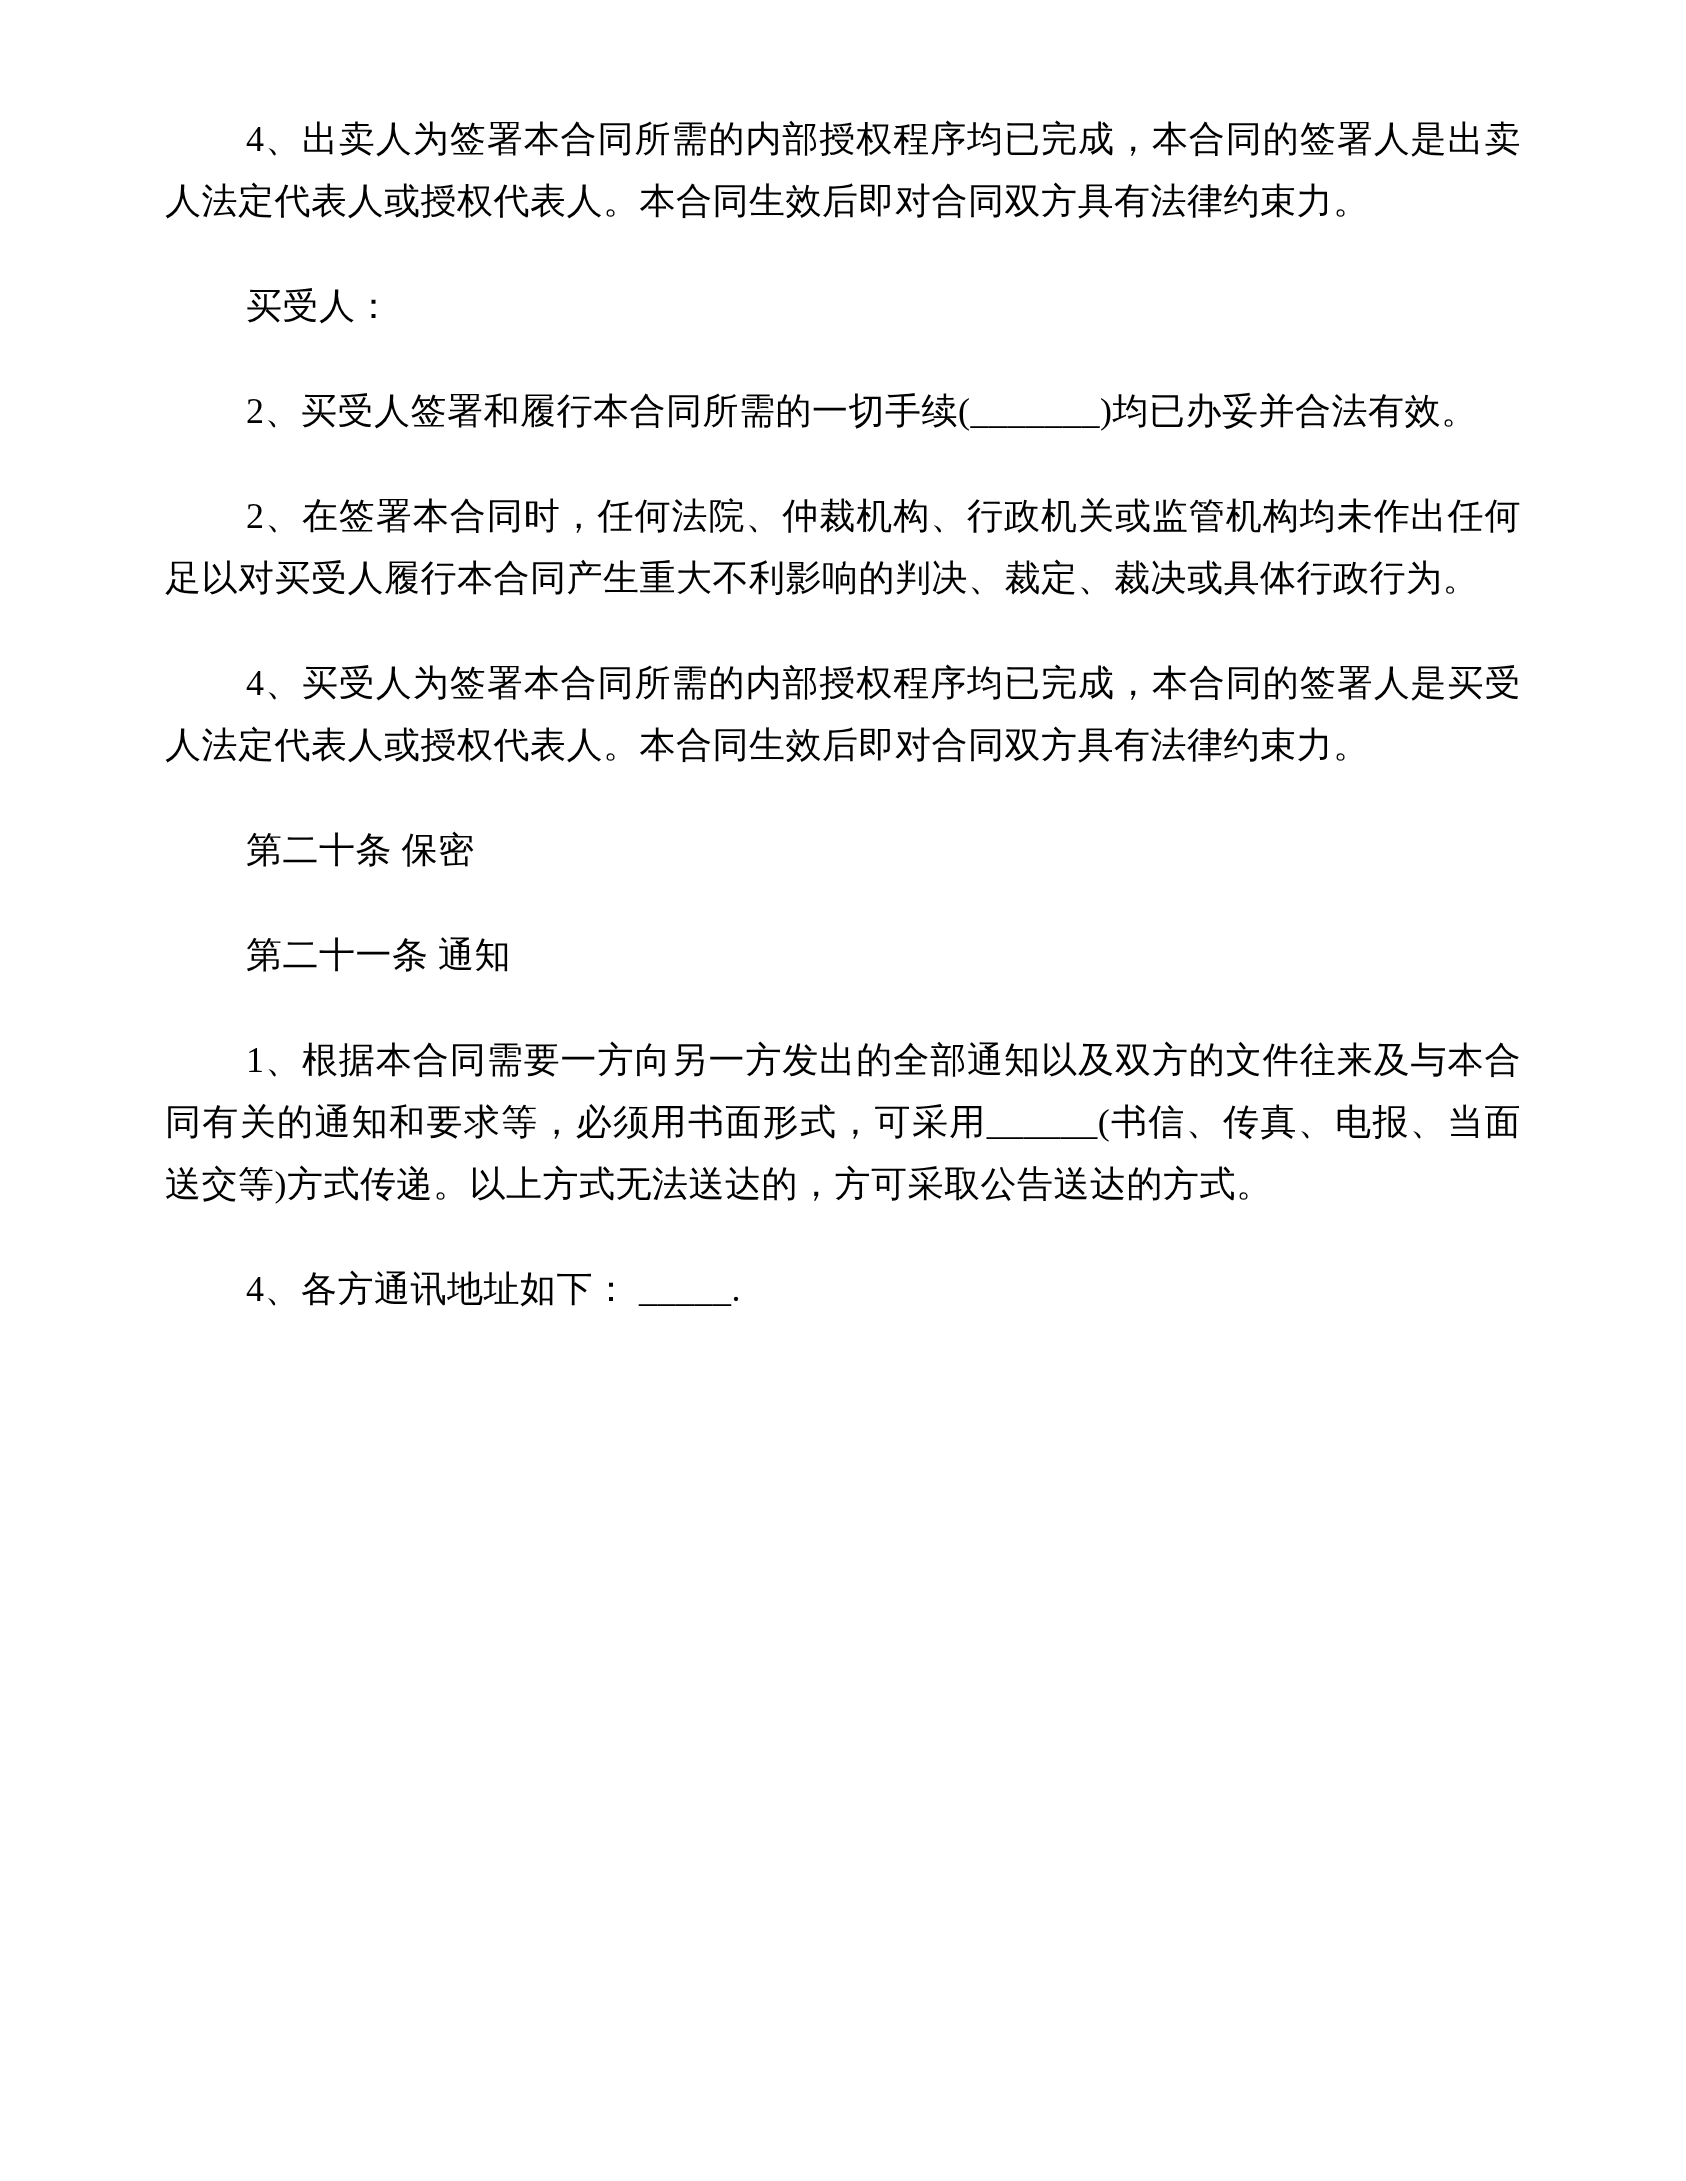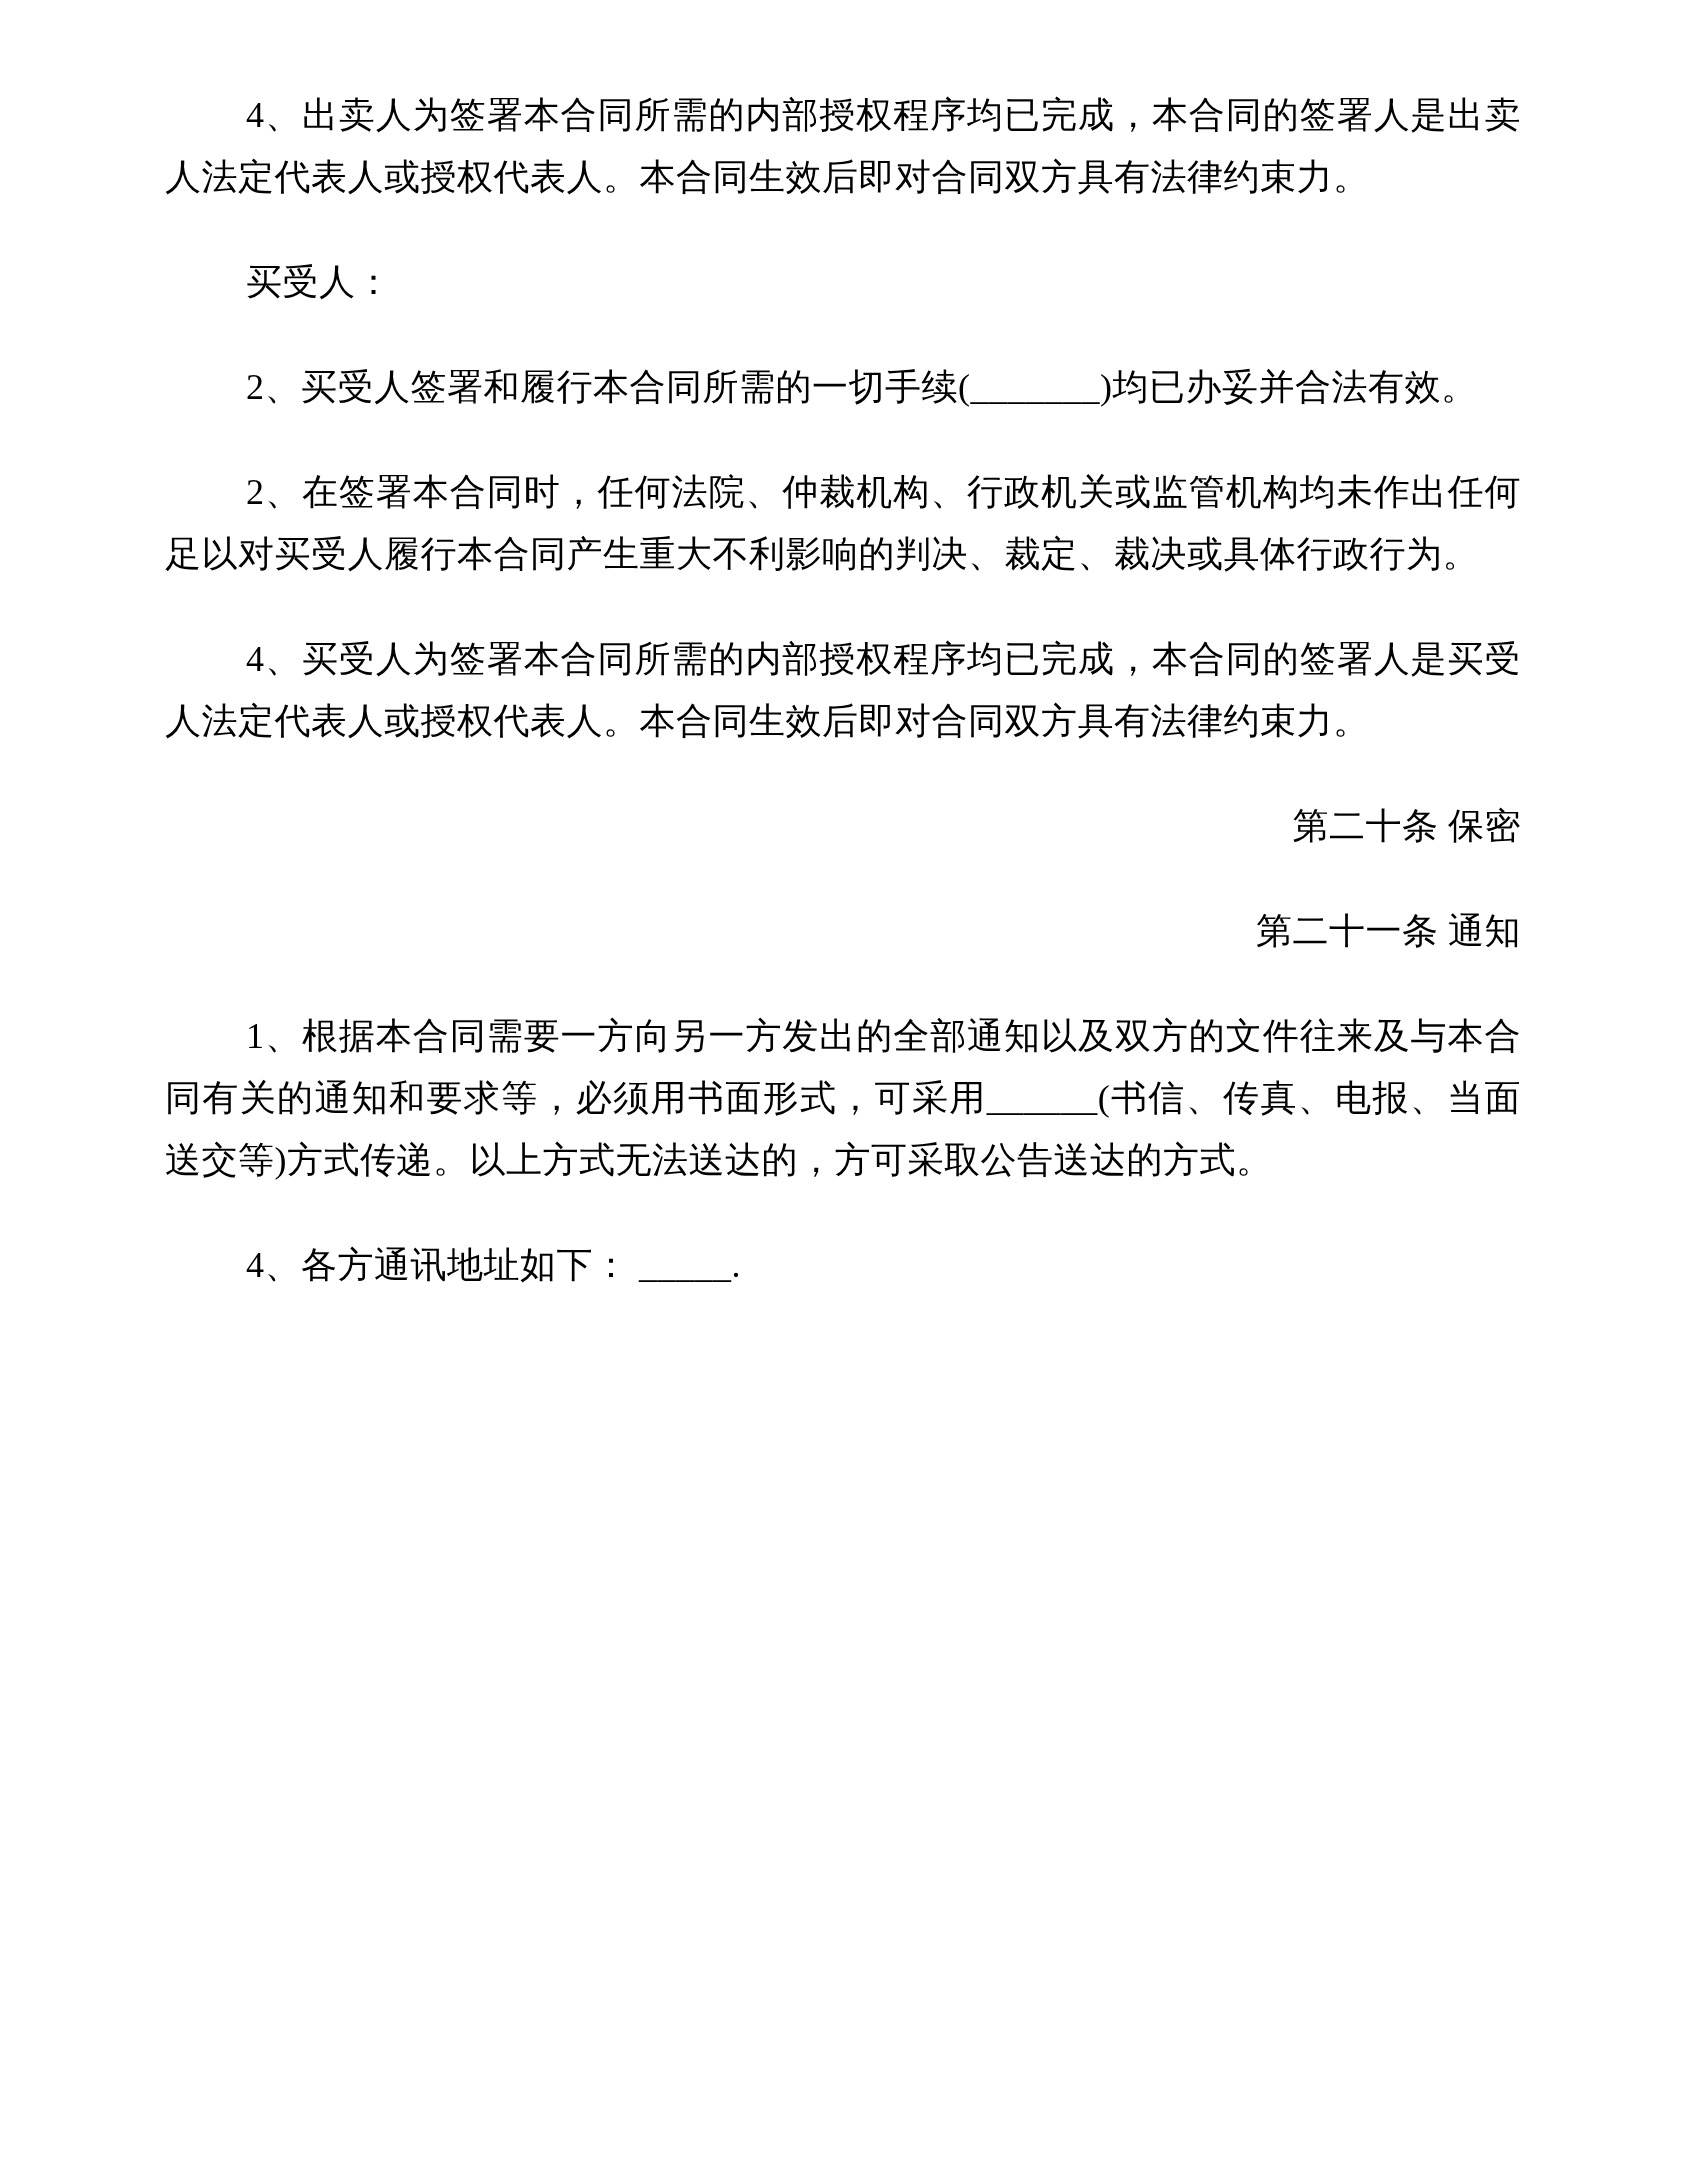--- a/index.html
+++ b/index.html
@@ -7,36 +7,36 @@
     padding: 0;
     background: #ffffff;
   }
   .page {
     position: relative;
     width: 1686px;
     height: 2182px;
     margin: 0 auto;
     background: #ffffff;
     box-sizing: border-box;
-    padding: 84px 165px 0 165px;
+    padding: 108px 165px 0 165px;
     font-family: "Liberation Serif", "DejaVu Serif", serif;
     font-size: 36px;
     line-height: 62px;
     color: #000000;
     overflow: hidden;
   }
   .para {
     margin: 0 0 43px 0;
     text-indent: 81px;
     text-align: justify;
     word-break: break-all;
     letter-spacing: 0.5px;
   }
   .clause-heading {
-    text-align: right;
+    text-align: left;
   }
 </style>
 </head>
 <body>
 
 <div class="page">
   <p class="para">4、出卖人为签署本合同所需的内部授权程序均已完成，本合同的签署人是出卖人法定代表人或授权代表人。本合同生效后即对合同双方具有法律约束力。</p>
   <p class="para">买受人：</p>
   <p class="para">2、买受人签署和履行本合同所需的一切手续(_______)均已办妥并合法有效。</p>
   <p class="para">2、在签署本合同时，任何法院、仲裁机构、行政机关或监管机构均未作出任何足以对买受人履行本合同产生重大不利影响的判决、裁定、裁决或具体行政行为。</p>

